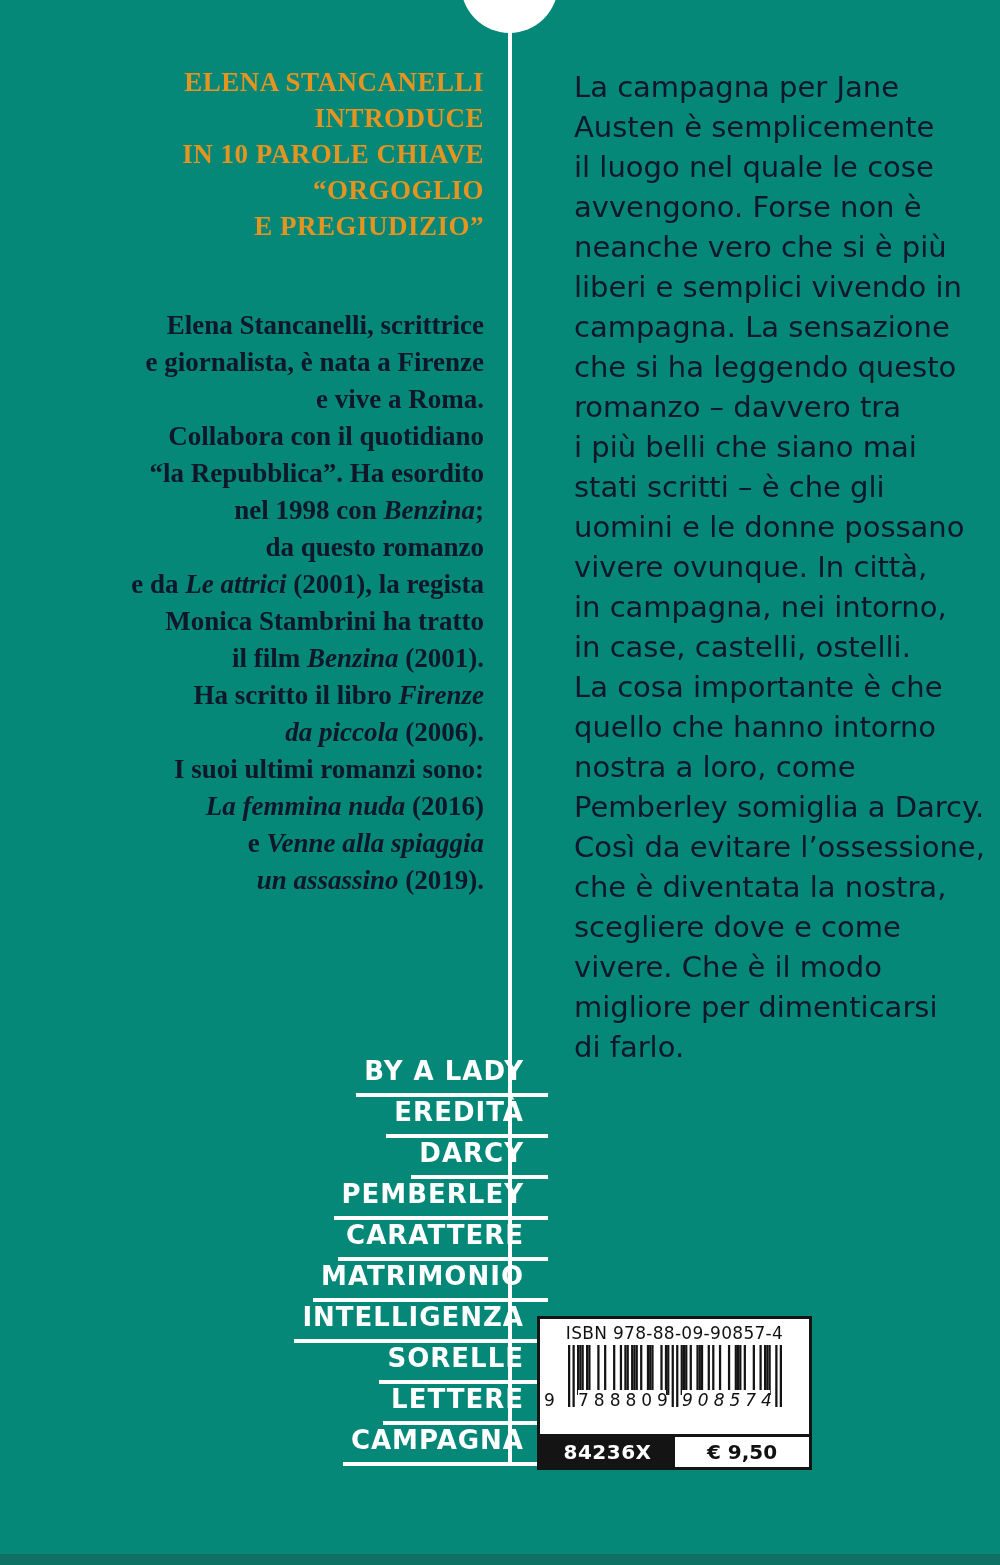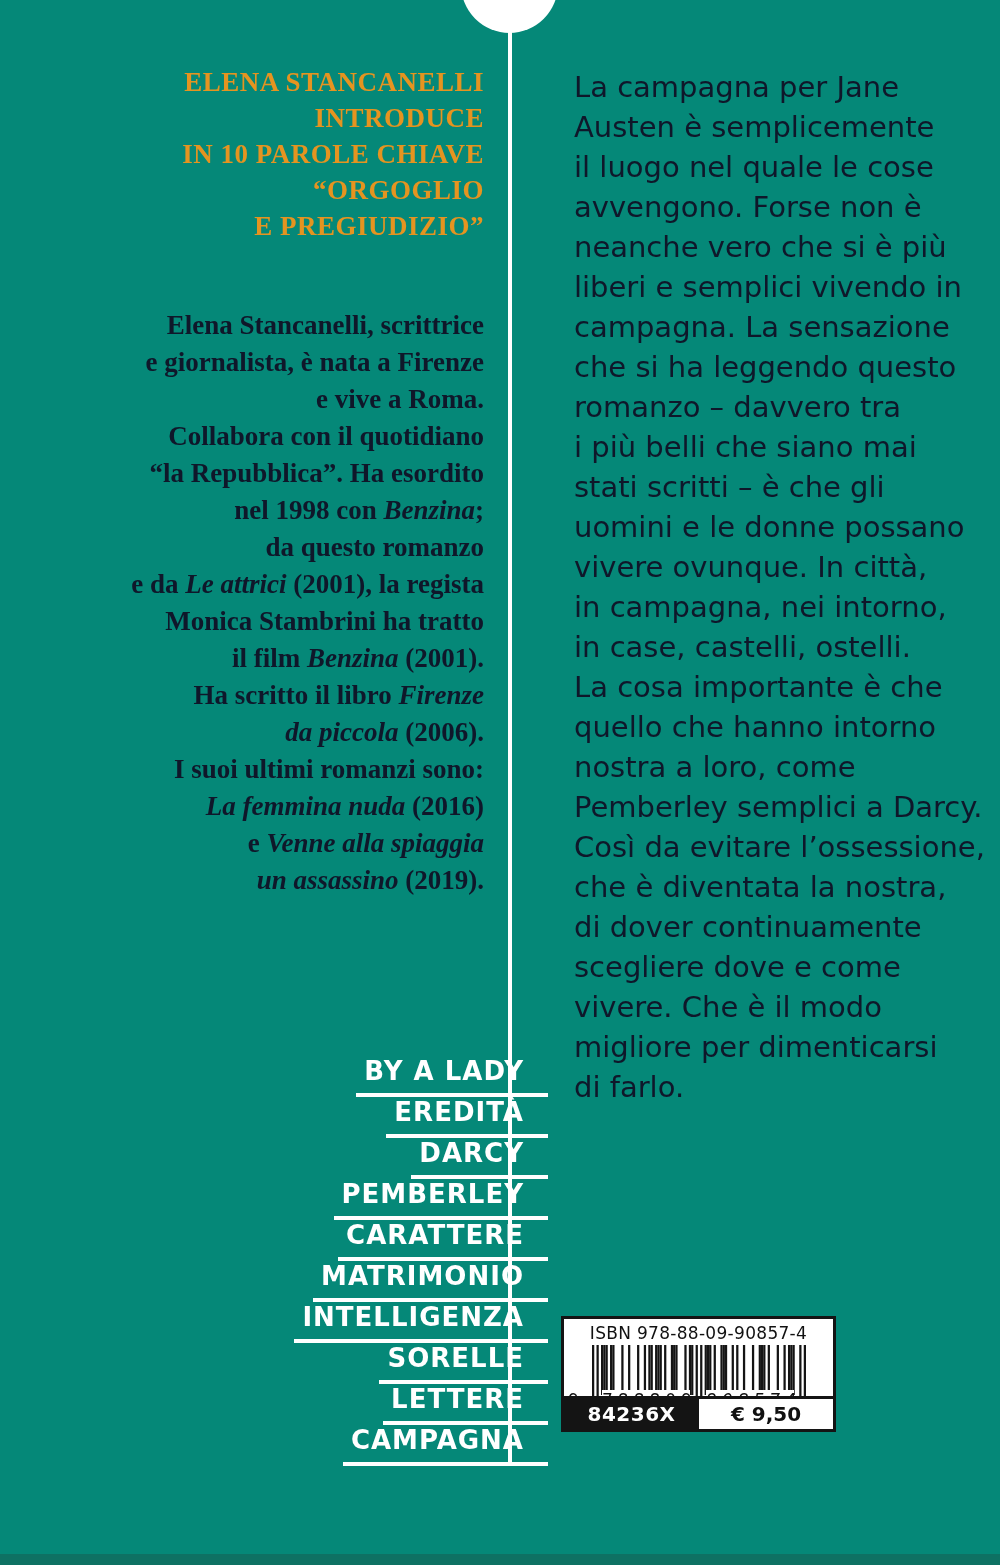--- a/index.html
+++ b/index.html
@@ -51,22 +51,22 @@
   }
   .quote {
     position:absolute; left:538px; top:67px;
     white-space:nowrap;
     font-family:"DejaVu Sans", sans-serif;
     font-size:29px; line-height:40px;
     color:#0f172a;
     margin-left:36px;
   }
   .isbn-box {
-    position:absolute; left:561px; top:1316px;
-    width:275px; height:116px;
+    position:absolute; left:537px; top:1316px;
+    width:275px; height:154px;
     background:#ffffff; border:3px solid #141414;
   }
   .isbn-label {
     margin-top:4px; height:22px; text-align:center;
     font-size:17px; color:#111111; letter-spacing:0.3px;
   }
   .barcode { position:relative; height:73px; }
   .barcode svg { position:absolute; left:28px; top:0; width:214px; height:62px; }
   .barcode svg rect { fill:#141414; }
   .bdigit {
@@ -151,24 +151,23 @@
     <div>romanzo – davvero tra</div>
     <div>i più belli che siano mai</div>
     <div>stati scritti – è che gli</div>
     <div>uomini e le donne possano</div>
     <div>vivere ovunque. In città,</div>
     <div>in campagna, nei intorno,</div>
     <div>in case, castelli, ostelli.</div>
     <div>La cosa importante è che</div>
     <div>quello che hanno intorno</div>
     <div>nostra a loro, come</div>
-    <div>Pemberley semplici a Darcy.</div>
+    <div>Pemberley somiglia a Darcy.</div>
     <div>Così da evitare l’ossessione,</div>
     <div>che è diventata la nostra,</div>
-    <div>di dover continuamente</div>
     <div>scegliere dove e come</div>
     <div>vivere. Che è il modo</div>
     <div>migliore per dimenticarsi</div>
     <div>di farlo.</div>
   </div>
 
 <div class="isbn-box">
   <div class="isbn-label">ISBN 978-88-09-90857-4</div>
   <div class="barcode">
     <svg id="barcode-svg" viewBox="0 0 95 62" preserveAspectRatio="none">

